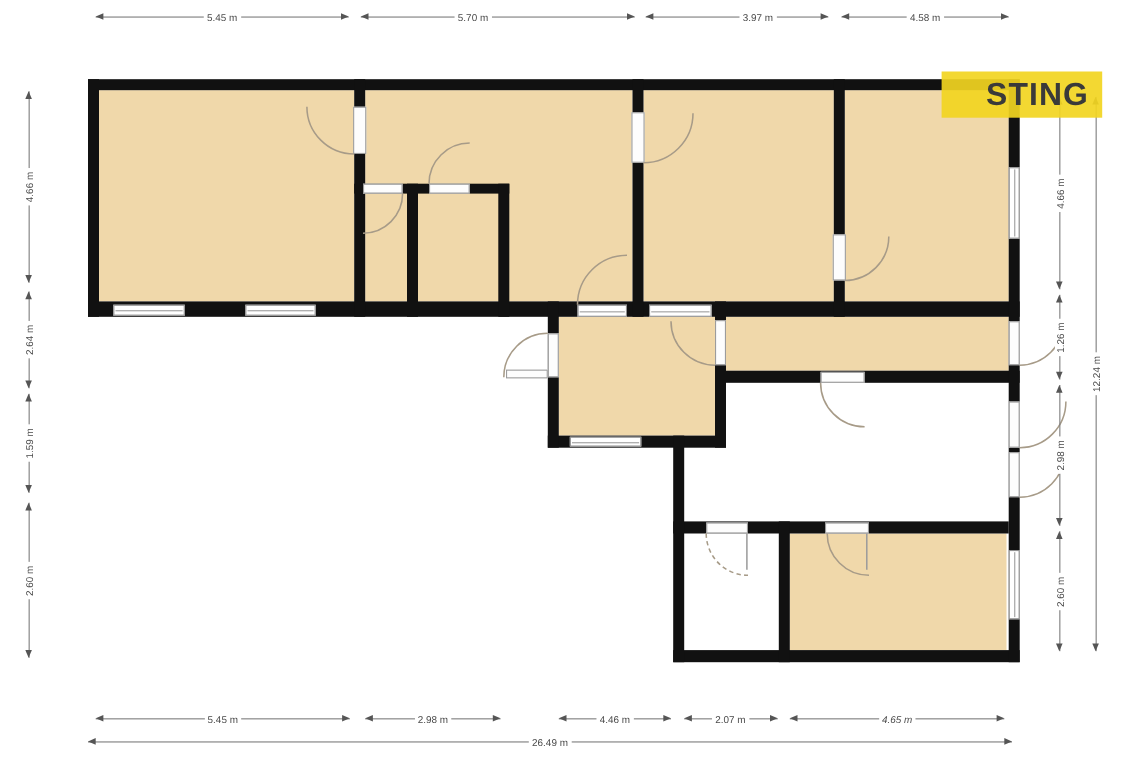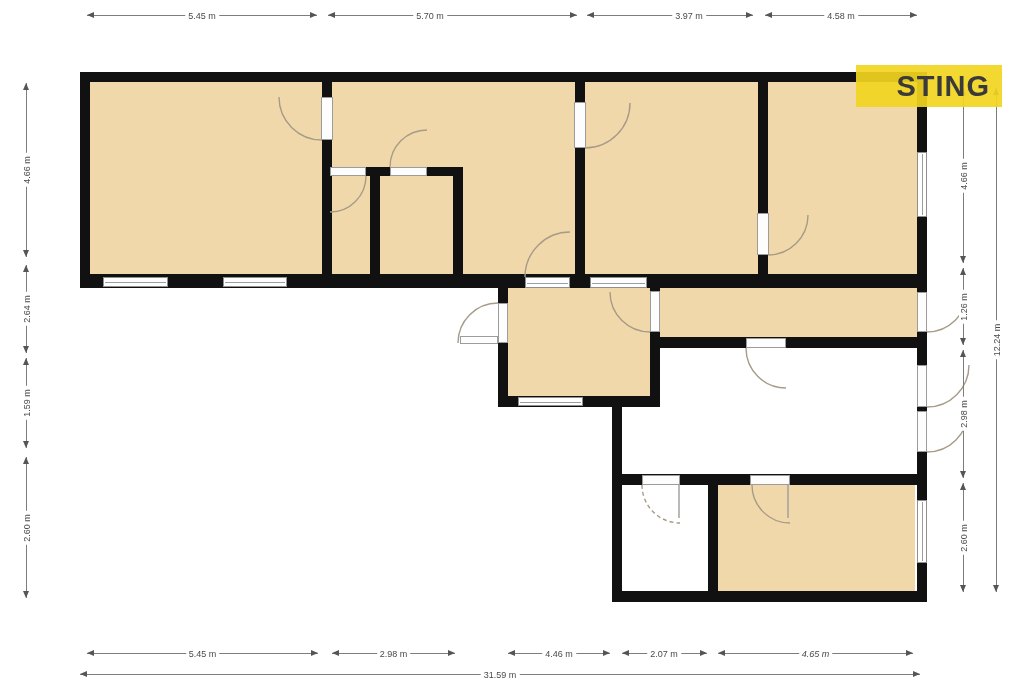--- a/index.html
+++ b/index.html
@@ -135,21 +135,21 @@
       <div class="arr arr-l" style="left: 622px; top: 650px; width: 0px; height: 0px;"></div>
       <div class="arr arr-r" style="left: 700px; top: 650px; width: 0px; height: 0px;"></div>
       <div class="dlab" style="left: 664px; top: 653.5px;">2.07 m</div>
       <div class="dline" style="left: 718px; top: 653px; width: 195px; height: 1px;"></div>
       <div class="arr arr-l" style="left: 718px; top: 650px; width: 0px; height: 0px;"></div>
       <div class="arr arr-r" style="left: 906px; top: 650px; width: 0px; height: 0px;"></div>
       <div class="dlab" style="left: 815.5px; top: 653.5px; font-style: italic;">4.65 m</div>
       <div class="dline" style="left: 80px; top: 674px; width: 840px; height: 1px;"></div>
       <div class="arr arr-l" style="left: 80px; top: 671px; width: 0px; height: 0px;"></div>
       <div class="arr arr-r" style="left: 913px; top: 671px; width: 0px; height: 0px;"></div>
-      <div class="dlab" style="left: 500px; top: 674.5px;">31.59 m</div>
+      <div class="dlab" style="left: 500px; top: 674.5px;">26.49 m</div>
       <div class="dline" style="left: 26px; top: 83px; width: 1px; height: 174px;"></div>
       <div class="arr arr-u" style="left: 23px; top: 83px; width: 0px; height: 0px;"></div>
       <div class="arr arr-d" style="left: 23px; top: 250px; width: 0px; height: 0px;"></div>
       <div class="dlab v" style="left: 26.5px; top: 170px;">4.66 m</div>
       <div class="dline" style="left: 26px; top: 265px; width: 1px; height: 88px;"></div>
       <div class="arr arr-u" style="left: 23px; top: 265px; width: 0px; height: 0px;"></div>
       <div class="arr arr-d" style="left: 23px; top: 346px; width: 0px; height: 0px;"></div>
       <div class="dlab v" style="left: 26.5px; top: 309px;">2.64 m</div>
       <div class="dline" style="left: 26px; top: 358px; width: 1px; height: 90px;"></div>
       <div class="arr arr-u" style="left: 23px; top: 358px; width: 0px; height: 0px;"></div>

